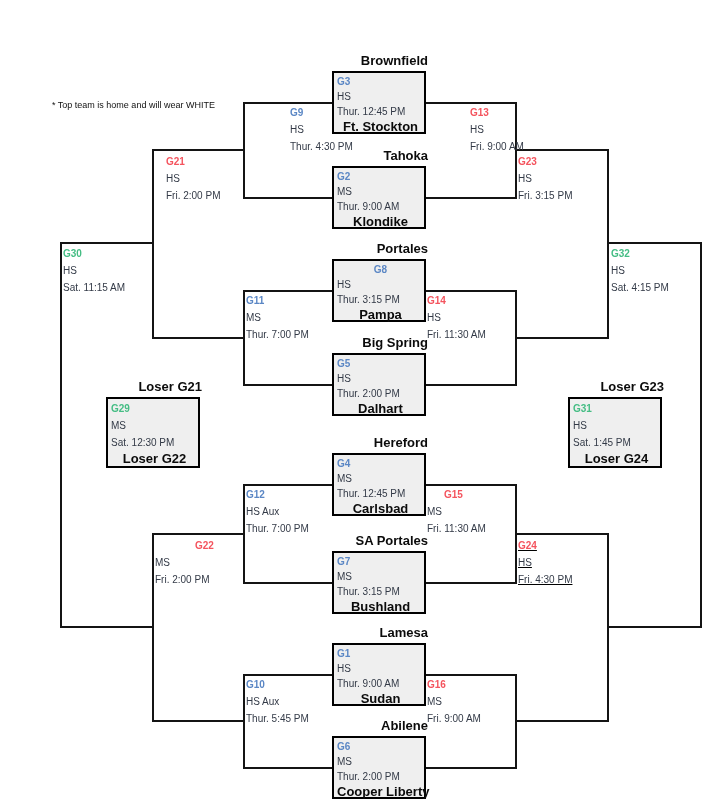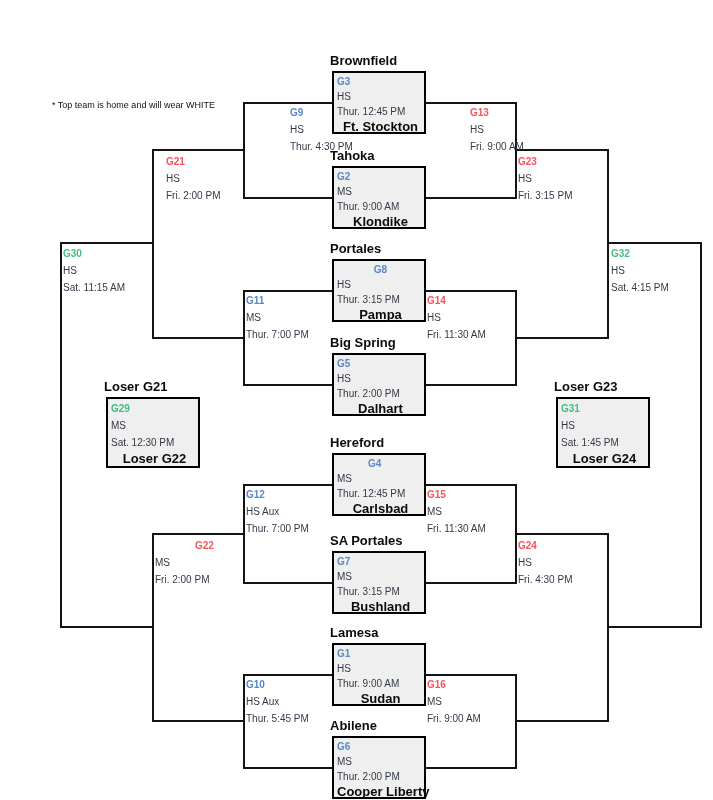--- a/index.html
+++ b/index.html
@@ -12,21 +12,21 @@
     position:absolute;left:60px;top:10px;width:588px;height:31px;
     background:#ef0404;color:#ffffff;font-weight:bold;font-size:21px;
     text-align:center;line-height:31px;letter-spacing:.2px;
   }
   .note{position:absolute;left:16px;top:100px;font-size:9px;color:#111;margin-left:36px;}
   .hline,.vline{position:absolute;background:#141414;}
   .hline{height:2px;}
   .vline{width:2px;}
   .matchup{position:absolute;}
   .team-top{
-    position:absolute;top:-18px;left:-2px;width:98px;text-align:left;
+    position:absolute;top:-18px;left:-2px;width:98px;text-align:right;
     font-weight:bold;font-size:13px;color:#0b0b0b;white-space:nowrap;
   }
   .game-box{
     position:relative;width:94px;height:63px;background:#efefef;
     border:2px solid #000;box-sizing:border-box;padding:1px 0 0 3px;
   }
   .game-box.tall{height:71px;}
   .line{font-size:10px;line-height:15px;color:#333a47;white-space:nowrap;}
   .tall .line{line-height:17px;}
   .gid{font-weight:bold;}
@@ -117,21 +117,21 @@
         <div class="game-box">
           <div class="line gid" style="color: rgb(91, 135, 197);">G5</div>
           <div class="line">HS</div>
           <div class="line">Thur. 2:00 PM</div>
           <div class="team-bottom">Dalhart</div>
         </div>
       </div>
       <div class="matchup" style="left: 332px; top: 453px;">
         <div class="team-top">Hereford</div>
         <div class="game-box">
-          <div class="line gid" style="color: rgb(91, 135, 197); margin-left: 31px;">G4</div>
+          <div class="line gid" style="color: rgb(91, 135, 197);">G4</div>
           <div class="line">MS</div>
           <div class="line">Thur. 12:45 PM</div>
           <div class="team-bottom">Carlsbad</div>
         </div>
       </div>
       <div class="matchup" style="left: 332px; top: 551px;">
         <div class="team-top">SA Portales</div>
         <div class="game-box">
           <div class="line gid" style="color: rgb(91, 135, 197);">G7</div>
           <div class="line">MS</div>
@@ -159,21 +159,21 @@
       </div>
       <div class="matchup" style="left: 106px; top: 397px;">
         <div class="team-top">Loser G21</div>
         <div class="game-box tall">
           <div class="line gid" style="color: rgb(69, 189, 132);">G29</div>
           <div class="line">MS</div>
           <div class="line">Sat. 12:30 PM</div>
           <div class="team-bottom">Loser G22</div>
         </div>
       </div>
-      <div class="matchup" style="left: 556px; top: 397px;">
+      <div class="matchup" style="left: 568px; top: 397px;">
         <div class="team-top">Loser G23</div>
         <div class="game-box tall">
           <div class="line gid" style="color: rgb(69, 189, 132);">G31</div>
           <div class="line">HS</div>
           <div class="line">Sat. 1:45 PM</div>
           <div class="team-bottom">Loser G24</div>
         </div>
       </div>
       <div class="glabel" style="left: 246px; top: 104px; margin-left: 44px;">
         <div class="line gid" style="color: rgb(91, 135, 197);">G9</div>
@@ -199,21 +199,21 @@
         <div class="line gid" style="color: rgb(244, 84, 94);">G13</div>
         <div class="line">HS</div>
         <div class="line">Fri. 9:00 AM</div>
       </div>
       <div class="glabel" style="left: 427px; top: 292px;">
         <div class="line gid" style="color: rgb(244, 84, 94);">G14</div>
         <div class="line">HS</div>
         <div class="line">Fri. 11:30 AM</div>
       </div>
       <div class="glabel" style="left: 427px; top: 486px;">
-        <div class="line gid" style="color: rgb(244, 84, 94);">G15</div>
+        <div class="line gid" style="color: rgb(244, 84, 94); margin-left: 17px;">G15</div>
         <div class="line">MS</div>
         <div class="line">Fri. 11:30 AM</div>
       </div>
       <div class="glabel" style="left: 427px; top: 676px;">
         <div class="line gid" style="color: rgb(244, 84, 94);">G16</div>
         <div class="line">MS</div>
         <div class="line">Fri. 9:00 AM</div>
       </div>
       <div class="glabel" style="left: 166px; top: 153px;">
         <div class="line gid" style="color: rgb(244, 84, 94);">G21</div>
@@ -223,21 +223,21 @@
       <div class="glabel" style="left: 155px; top: 537px;">
         <div class="line gid" style="color: rgb(244, 84, 94); padding-left: 40px;">G22</div>
         <div class="line">MS</div>
         <div class="line">Fri. 2:00 PM</div>
       </div>
       <div class="glabel" style="left: 518px; top: 153px;">
         <div class="line gid" style="color: rgb(244, 84, 94);">G23</div>
         <div class="line">HS</div>
         <div class="line">Fri. 3:15 PM</div>
       </div>
-      <div class="glabel" style="left: 518px; top: 537px;">
+      <div class="glabel" style="left: 518px; top: 537px; text-decoration: underline;">
         <div class="line gid" style="color: rgb(244, 84, 94);">G24</div>
         <div class="line">HS</div>
         <div class="line">Fri. 4:30 PM</div>
       </div>
       <div class="glabel" style="left: 63px; top: 245px;">
         <div class="line gid" style="color: rgb(69, 189, 132);">G30</div>
         <div class="line">HS</div>
         <div class="line">Sat. 11:15 AM</div>
       </div>
       <div class="glabel" style="left: 611px; top: 245px;">

